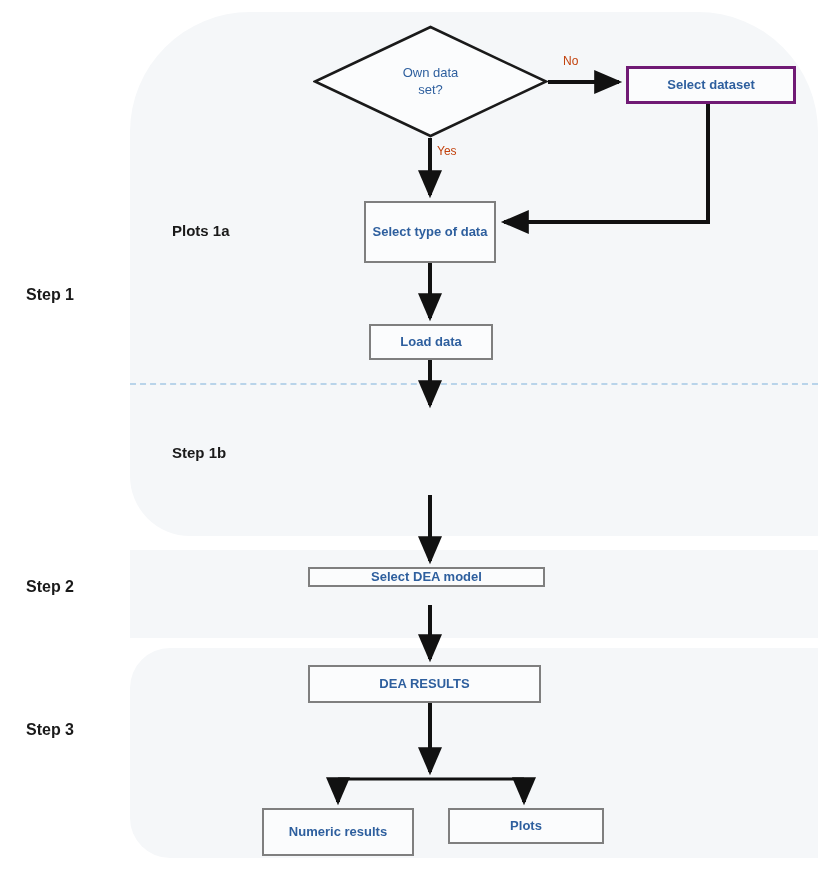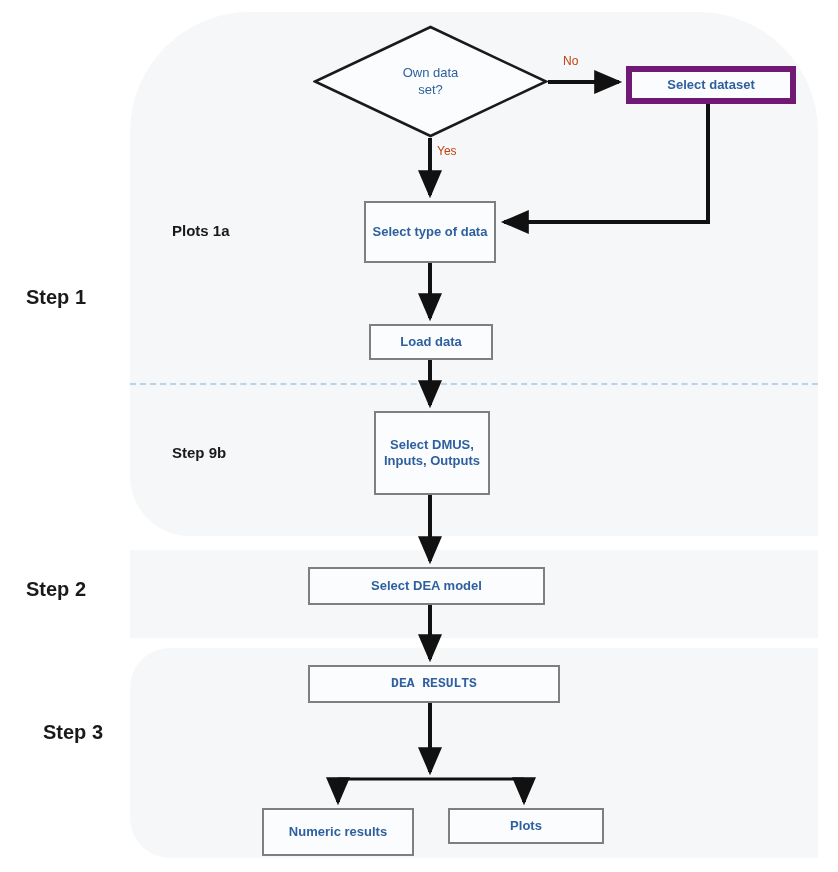--- a/index.html
+++ b/index.html
@@ -49,54 +49,54 @@
     border-bottom-left-radius: 40px;
   }
 
   
   .step-label {
     position: absolute;
     color: #1a1a1a;
     font-weight: bold;
     white-space: nowrap;
   }
-  .step-major { font-size: 20px; }
+  .step-major { font-size: 16px; }
   .step-minor { font-size: 15px; }
 
   #label-step1   { left: 26px;  top: 286px; }
   #label-step1a  { left: 172px; top: 222px; }
   #label-step1b  { left: 172px; top: 444px; }
   #label-step2   { left: 26px;  top: 578px; }
-  #label-step3   { left: 43px;  top: 721px; }
+  #label-step3   { left: 26px;  top: 721px; }
 
   
   .node-box {
     position: absolute;
     box-sizing: border-box;
     background: #fbfcfd;
     border: 2px solid #7f7f7f;
     color: #2e5f9e;
     font-weight: bold;
     font-size: 13px;
     line-height: 1.25;
     display: flex;
     align-items: center;
     justify-content: center;
     text-align: center;
   }
   .node-box.thick {
-    border: 6px solid #701a75;
+    border: 3px solid #701a75;
   }
 
   #box-select-dataset  { left: 626px; top: 66px;  width: 170px; height: 38px; }
   #box-select-type     { left: 364px; top: 201px; width: 132px; height: 62px; }
   #box-load-data       { left: 369px; top: 324px; width: 124px; height: 36px; }
   #box-select-dmus     { left: 374px; top: 411px; width: 116px; height: 84px; }
-  #box-select-dea      { left: 308px; top: 567px; width: 237px; height: 38px; }
-  #box-dea-results     { left: 308px; top: 665px; width: 252px; height: 38px; font-family: Liberation Mono, monospace; }
+  #box-select-dea      { left: 308px; top: 567px; width: 237px; height: 20px; }
+  #box-dea-results     { left: 308px; top: 665px; width: 233px; height: 38px; }
   #box-numeric-results { left: 262px; top: 808px; width: 152px; height: 48px; }
   #box-plots           { left: 448px; top: 808px; width: 156px; height: 36px; }
 
   
   #diamond-own-data {
     position: absolute;
     left: 313px;
     top: 25px;
     width: 235px;
     height: 113px;
@@ -186,42 +186,41 @@
 
     <path d="M338,779 L524,779" stroke="#111111" stroke-width="3" fill="none"></path>
 
     <path d="M338,779 L338,802" stroke="#111111" stroke-width="4" fill="none" marker-end="url(#arrow)"></path>
 
     <path d="M524,779 L524,802" stroke="#111111" stroke-width="4" fill="none" marker-end="url(#arrow)"></path>
   </svg>
 
   <div class="step-label step-major" id="label-step1">Step 1</div>
   <div class="step-label step-minor" id="label-step1a">Plots 1a</div>
-  <div class="step-label step-minor" id="label-step1b">Step 9b</div>
+  <div class="step-label step-minor" id="label-step1b">Step 1b</div>
   <div class="step-label step-major" id="label-step2">Step 2</div>
   <div class="step-label step-major" id="label-step3">Step 3</div>
 
   <div id="diamond-own-data">
     <svg class="diamond-shape" viewBox="0 0 235 113" xmlns="http://www.w3.org/2000/svg">
       <polygon points="117.5,2 233,56.5 117.5,111 2,56.5" fill="#fbfcfd" stroke="#1a1a1a" stroke-width="2.5"></polygon>
     </svg>
     <div class="diamond-text">Own data
 set?</div>
   </div>
 
   <div class="edge-label" id="label-no">No</div>
   <div class="edge-label" id="label-yes">Yes</div>
 
   <div class="node-box thick" id="box-select-dataset">Select dataset</div>
 
   <div class="node-box" id="box-load-data">Load data</div>
 
   <div class="node-box" id="box-select-type">Select type of data</div>
 
-  <div class="node-box" id="box-select-dmus">Select DMUS, Inputs, Outputs</div>
 
   <div class="node-box" id="box-select-dea">Select DEA model</div>
 
   <div class="node-box" id="box-dea-results">DEA RESULTS</div>
 
   <div class="node-box" id="box-numeric-results">Numeric results</div>
 
   <div class="node-box" id="box-plots">Plots</div>
 
 </div>

